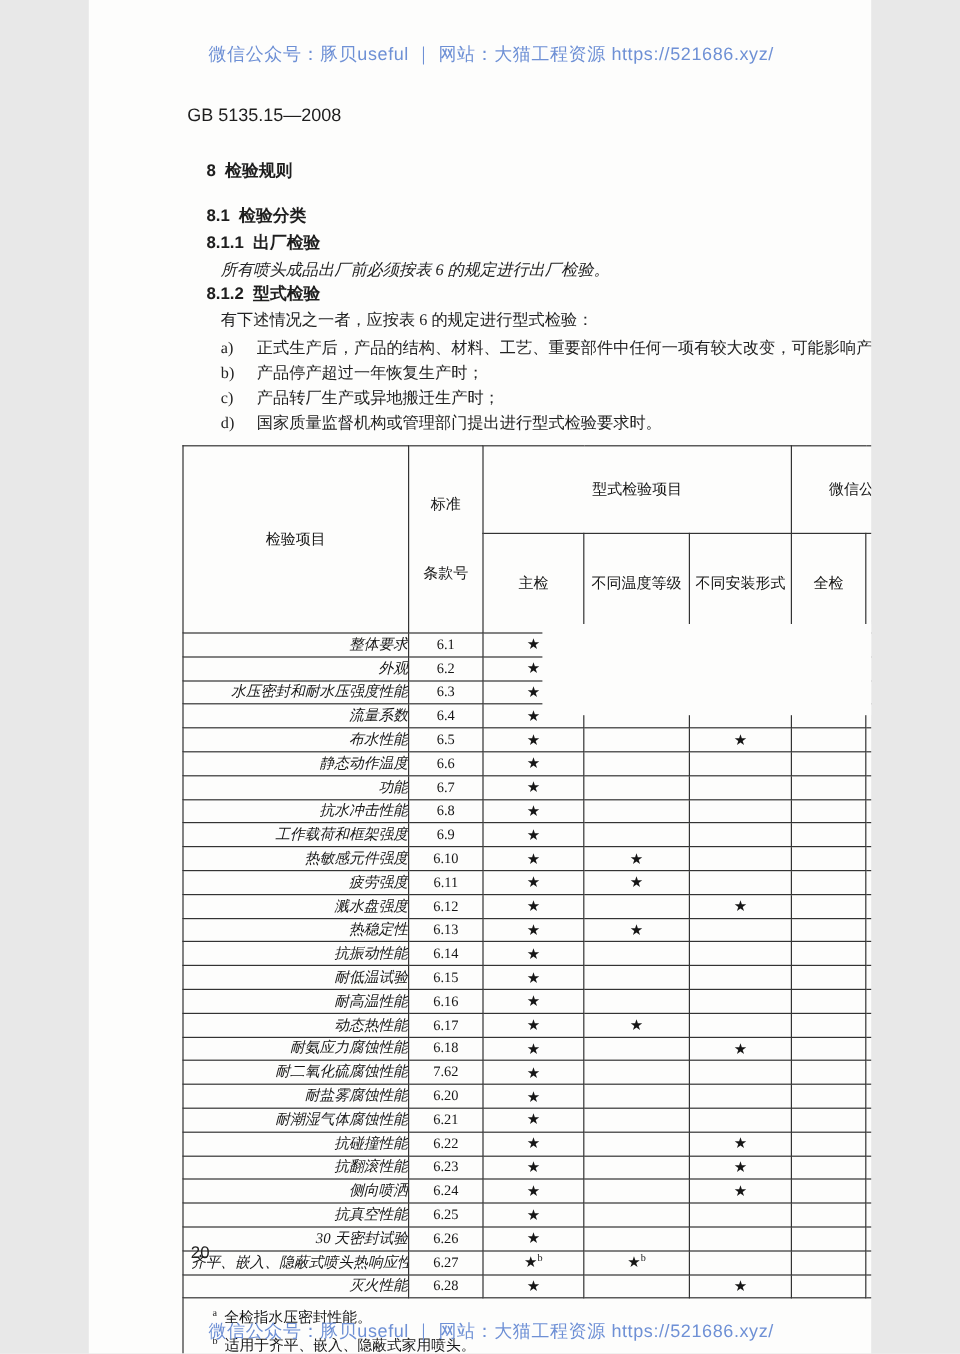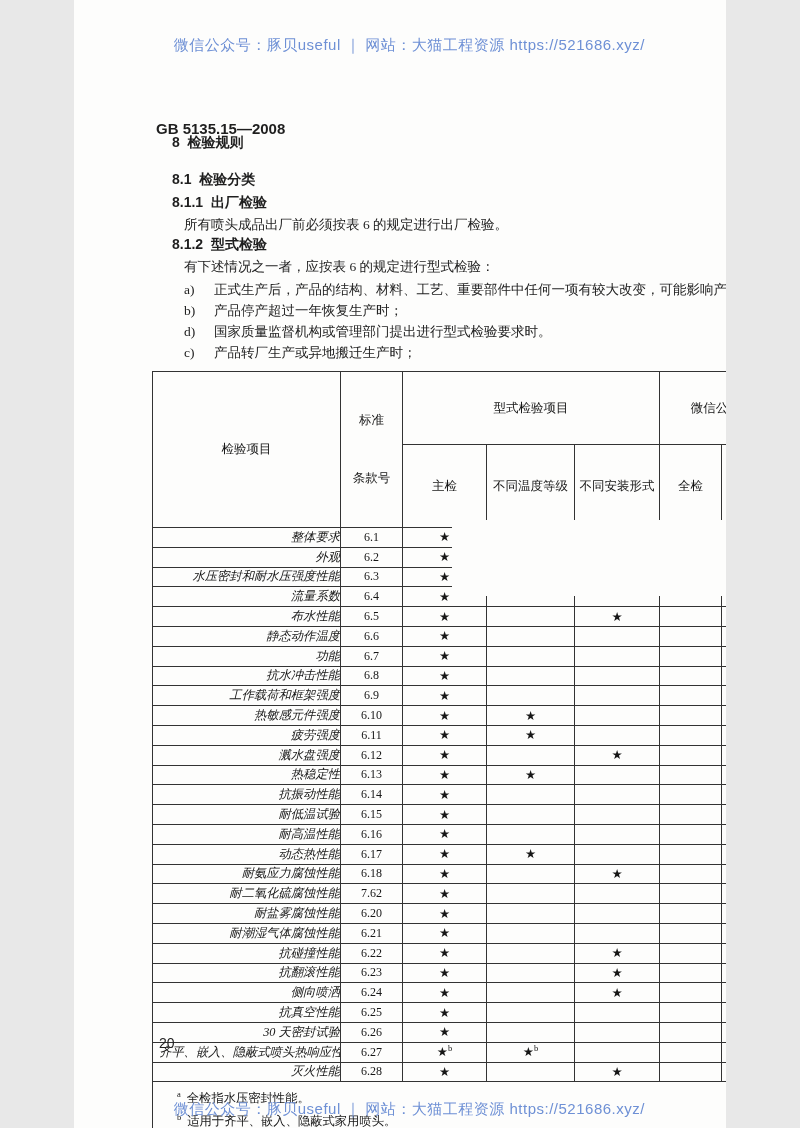--- a/index.html
+++ b/index.html
@@ -12,35 +12,35 @@
   .wm {
     position:absolute; left:0; width:100%; text-align:center;
     font-family:"Liberation Sans","DejaVu Sans",sans-serif;
     font-size:15px; color:#6e90d5; letter-spacing:0.5px; white-space:pre;
   }
   .wm-top { top:19px; }
   .wm-bottom { top:1083px; }
   .doc-number {
     position:absolute; left:82px; top:88px;
     font-family:"Liberation Sans","DejaVu Sans",sans-serif;
-    font-weight:700; font-size:15px; white-space:pre;margin-top:32px;
+    font-weight:400; font-size:15px; white-space:pre;
   }
   .h-sec {
     position:absolute; left:82px;
     font-family:"Liberation Sans","DejaVu Sans",sans-serif;
     font-weight:700; font-size:14px; white-space:pre;margin-left:16px;
   }
   #sec8   { top:134px; }
   #sec81  { top:171px; }
   #sec811 { top:194px; }
   #sec812 { top:236px; }
   .para {
     position:absolute; left:110px; font-size:13.5px; white-space:pre; color:#222;
   }
-  #p811 { top:216px; }
+  #p811 { top:216px;font-style:italic; }
   #p812 { top:258px; }
   #cond-list { position:absolute; left:110px; top:281px; }
   .list-row { height:21px; font-size:13.5px; white-space:pre; color:#222; }
   .list-label { display:inline-block; width:30px; }
   .table-title {
     position:absolute; left:0; top:351px; width:100%; text-align:center;
     font-family:"Liberation Sans","DejaVu Sans",sans-serif;
     font-weight:700; font-size:13.5px; white-space:pre;
   }
   .table-wrap { position:absolute; left:78px; top:371px; width:636px; }
@@ -88,22 +88,22 @@
   <div class="h-sec" id="sec8">8  检验规则</div>
   <div class="h-sec" id="sec81">8.1  检验分类</div>
   <div class="h-sec" id="sec811">8.1.1  出厂检验</div>
   <div class="para" id="p811">所有喷头成品出厂前必须按表 6 的规定进行出厂检验。</div>
   <div class="h-sec" id="sec812">8.1.2  型式检验</div>
   <div class="para" id="p812">有下述情况之一者，应按表 6 的规定进行型式检验：</div>
 
   <div id="cond-list">
       <div class="list-row"><span class="list-label">a)</span><span class="list-text">正式生产后，产品的结构、材料、工艺、重要部件中任何一项有较大改变，可能影响产品性能时；</span></div>
       <div class="list-row"><span class="list-label">b)</span><span class="list-text">产品停产超过一年恢复生产时；</span></div>
+      <div class="list-row"><span class="list-label">c)</span><span class="list-text">产品转厂生产或异地搬迁生产时；</span></div>
       <div class="list-row"><span class="list-label">d)</span><span class="list-text">国家质量监督机构或管理部门提出进行型式检验要求时。</span></div>
-      <div class="list-row"><span class="list-label">c)</span><span class="list-text">产品转厂生产或异地搬迁生产时；</span></div>
     </div>
 
 
   <div class="table-wrap">
     <table>
       <colgroup>
         <col style="width:188px">
           <col style="width:62px">
           <col style="width:84px">
         <col style="width:88px">

